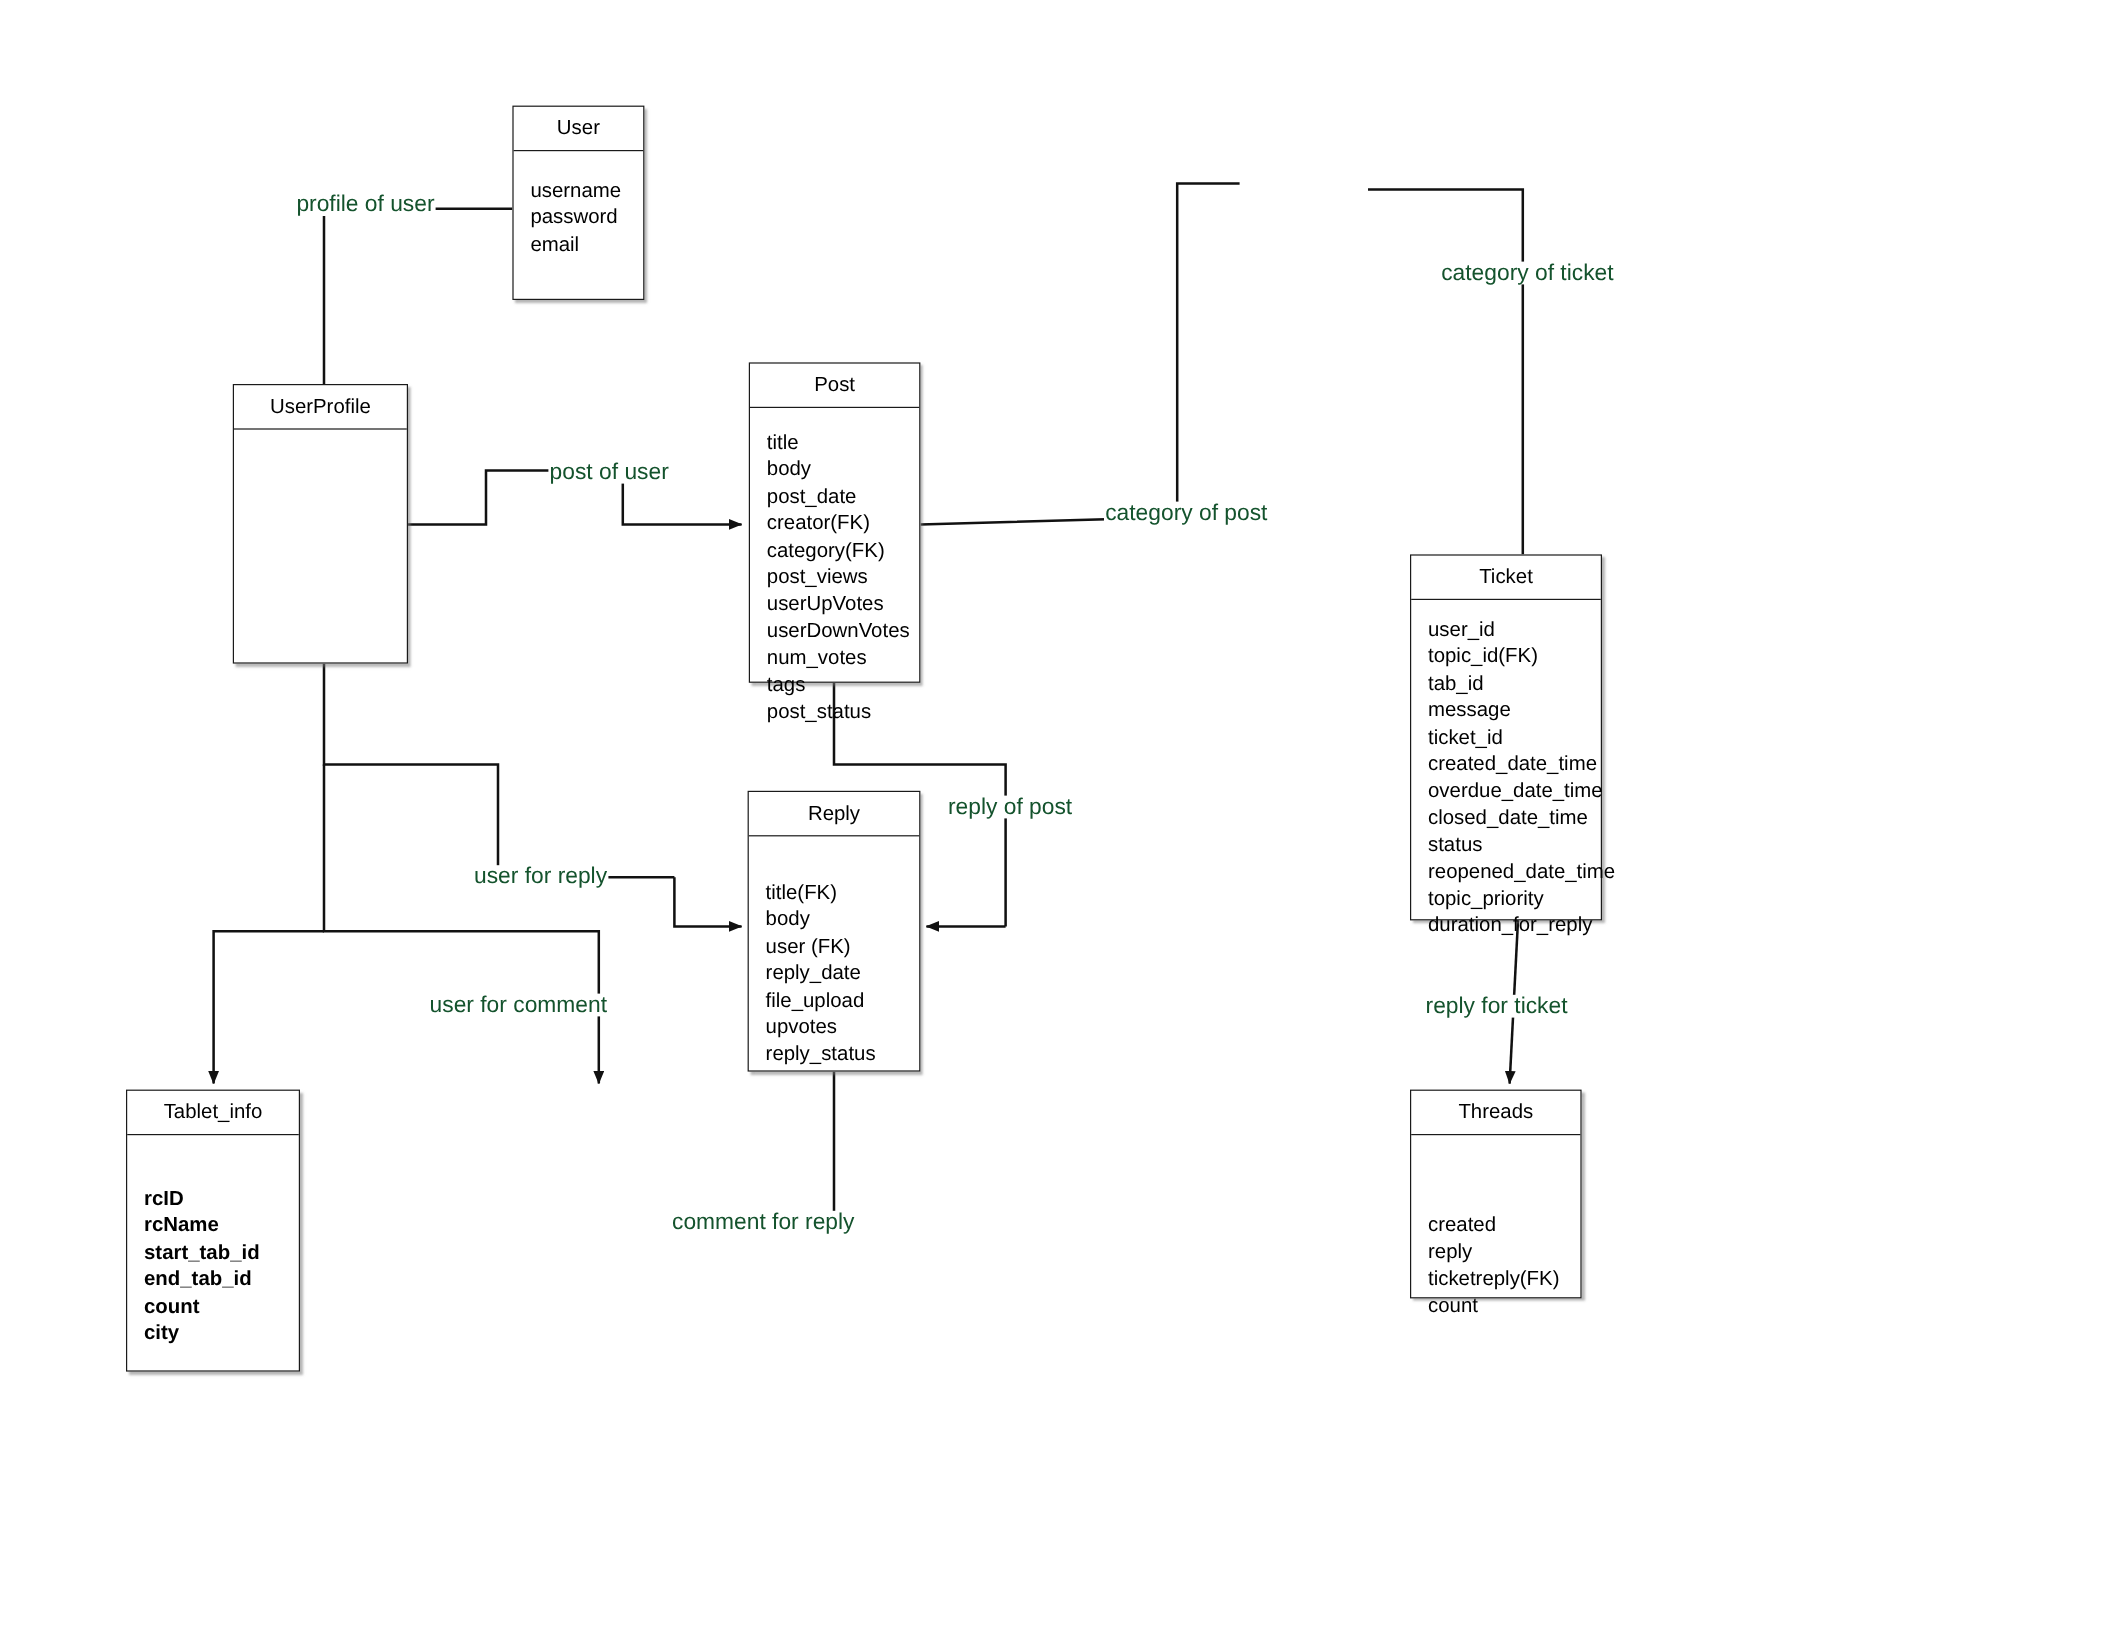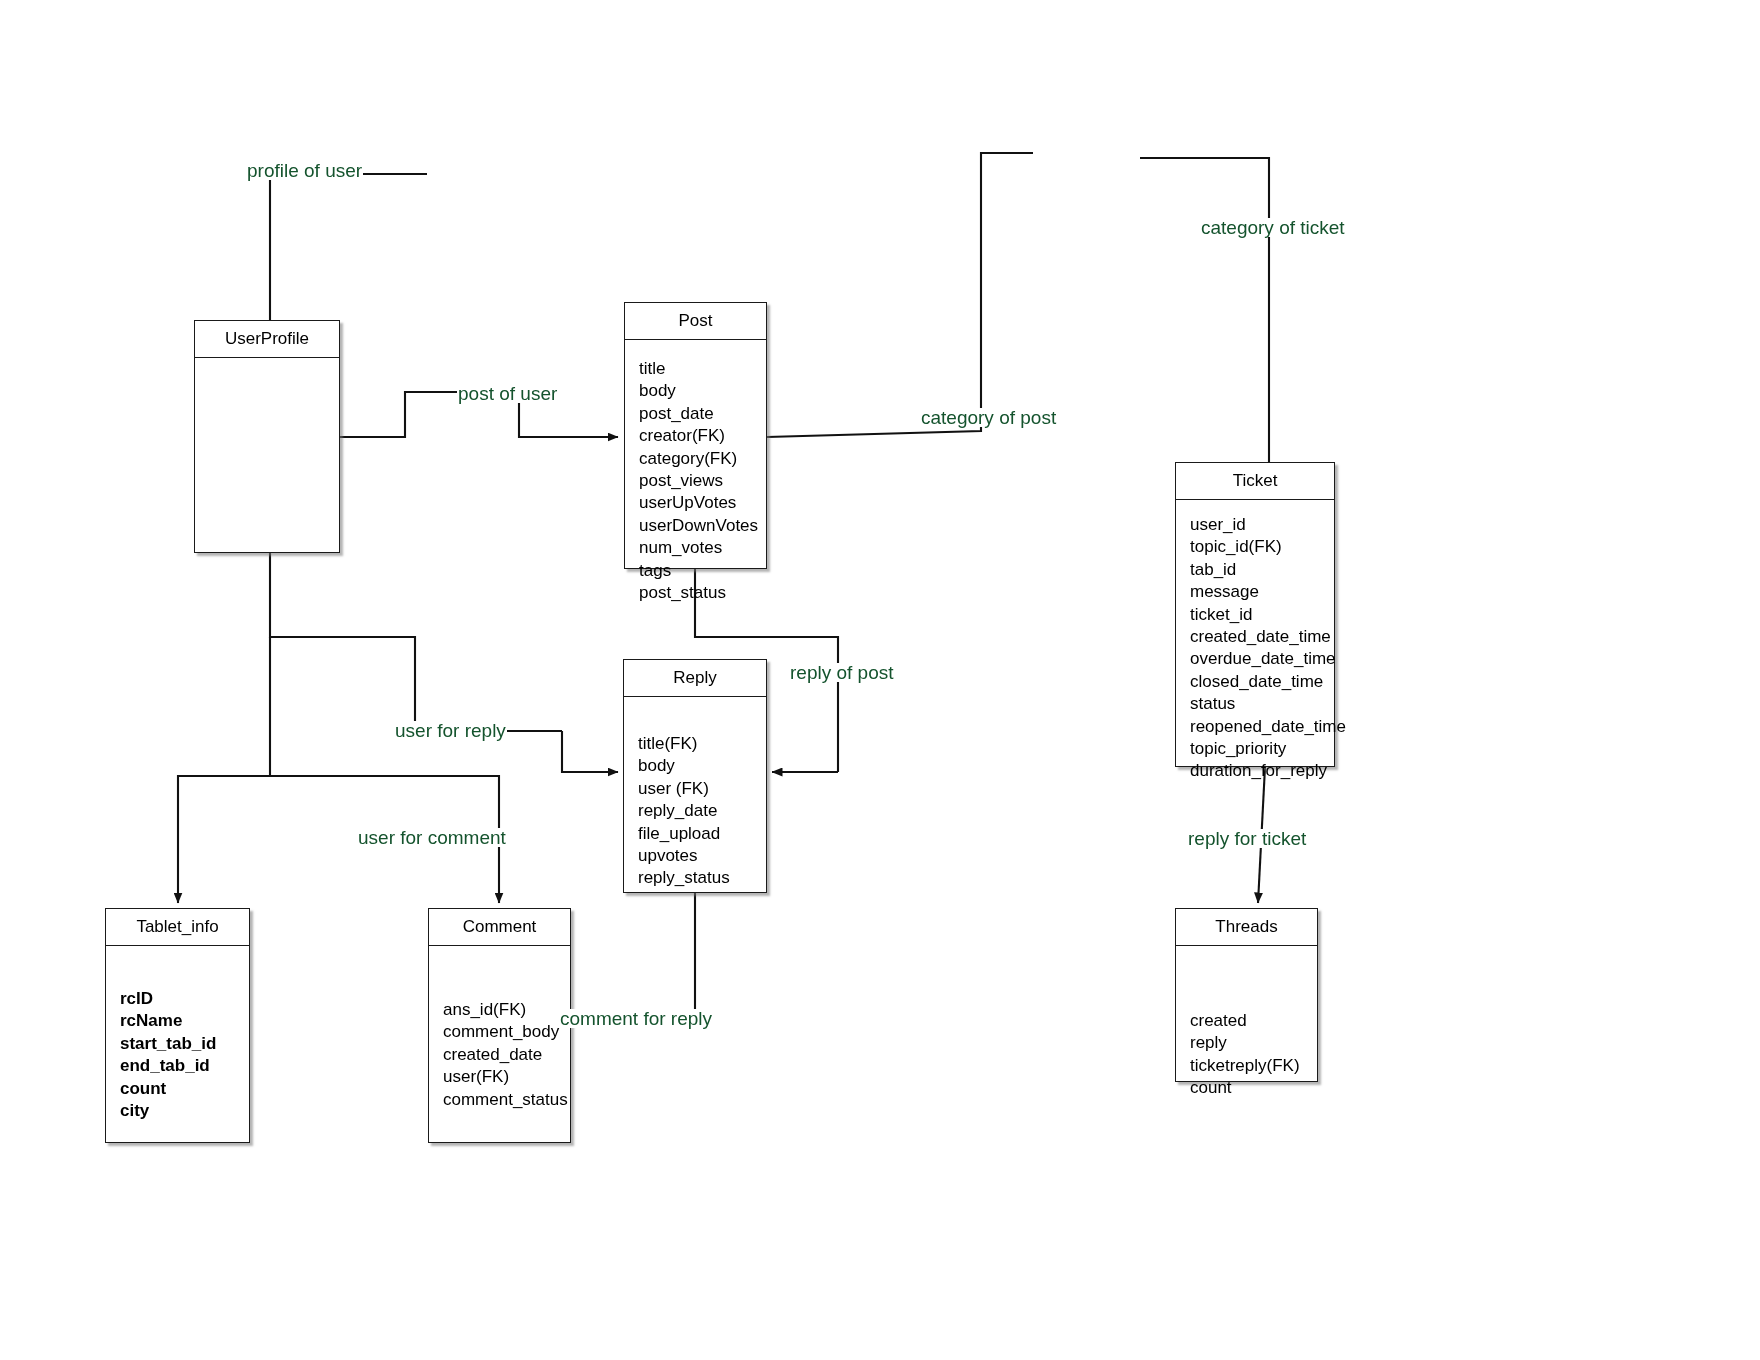--- a/index.html
+++ b/index.html
@@ -93,20 +93,28 @@
       <path d="M 270,637 L 270,776 L 499,776 L 499,903" marker-end="url(#arrow)"></path>
 
       <path d="M 270,776 L 178,776 L 178,903" marker-end="url(#arrow)"></path>
 
       <path d="M 695,893 L 695,1020 L 571,1020"></path>
 
       <path d="M 1265,767 L 1258,903" marker-end="url(#arrow)"></path>
     </g>
   </svg>
 
+  <div class="entity" style="left:427px;top:88px;width:110px;height:162px;">
+    <div class="entity-title">User</div>
+    <div class="entity-attrs" style="padding-top:22px;">
+      <div class="attr">username</div>
+      <div class="attr">password</div>
+      <div class="attr">email</div>
+    </div>
+  </div>
 
 
   <div class="entity" style="left:194px;top:320px;width:146px;height:233px;">
     <div class="entity-title">UserProfile</div>
   </div>
 
   <div class="entity" style="left:624px;top:302px;width:143px;height:267px;">
     <div class="entity-title">Post</div>
     <div class="entity-attrs" style="padding-top:18px;">
       <div class="attr">title</div>
@@ -159,44 +167,34 @@
     <div class="entity-attrs" style="padding-top:42px;font-weight:bold;">
       <div class="attr">rcID</div>
       <div class="attr">rcName</div>
       <div class="attr">start_tab_id</div>
       <div class="attr">end_tab_id</div>
       <div class="attr">count</div>
       <div class="attr">city</div>
     </div>
   </div>
 
-  <div class="entity" style="left:428px;top:908px;width:143px;height:235px;">
-    <div class="entity-title">Comment</div>
-    <div class="entity-attrs" style="padding-top:53px;">
-      <div class="attr">ans_id(FK)</div>
-      <div class="attr">comment_body</div>
-      <div class="attr">created_date</div>
-      <div class="attr">user(FK)</div>
-      <div class="attr">comment_status</div>
-    </div>
-  </div>
 
   <div class="entity" style="left:1175px;top:908px;width:143px;height:174px;">
     <div class="entity-title">Threads</div>
     <div class="entity-attrs" style="padding-top:64px;">
       <div class="attr">created</div>
       <div class="attr">reply</div>
       <div class="attr">ticketreply(FK)</div>
       <div class="attr">count</div>
     </div>
   </div>
 
   <div class="edge-label" style="left:246px;top:161px;">profile of user</div>
   <div class="edge-label" style="left:457px;top:384px;">post of user</div>
-  <div class="edge-label" style="left:920px;top:408px;">category of post</div>
+  <div class="edge-label" style="left:920px;top:418px;">category of post</div>
   <div class="edge-label" style="left:1200px;top:218px;">category of ticket</div>
   <div class="edge-label" style="left:394px;top:721px;">user for reply</div>
   <div class="edge-label" style="left:789px;top:663px;">reply of post</div>
   <div class="edge-label" style="left:357px;top:828px;">user for comment</div>
   <div class="edge-label" style="left:559px;top:1009px;">comment for reply</div>
   <div class="edge-label" style="left:1187px;top:829px;">reply for ticket</div>
 
 </div>
 
 </body></html>

